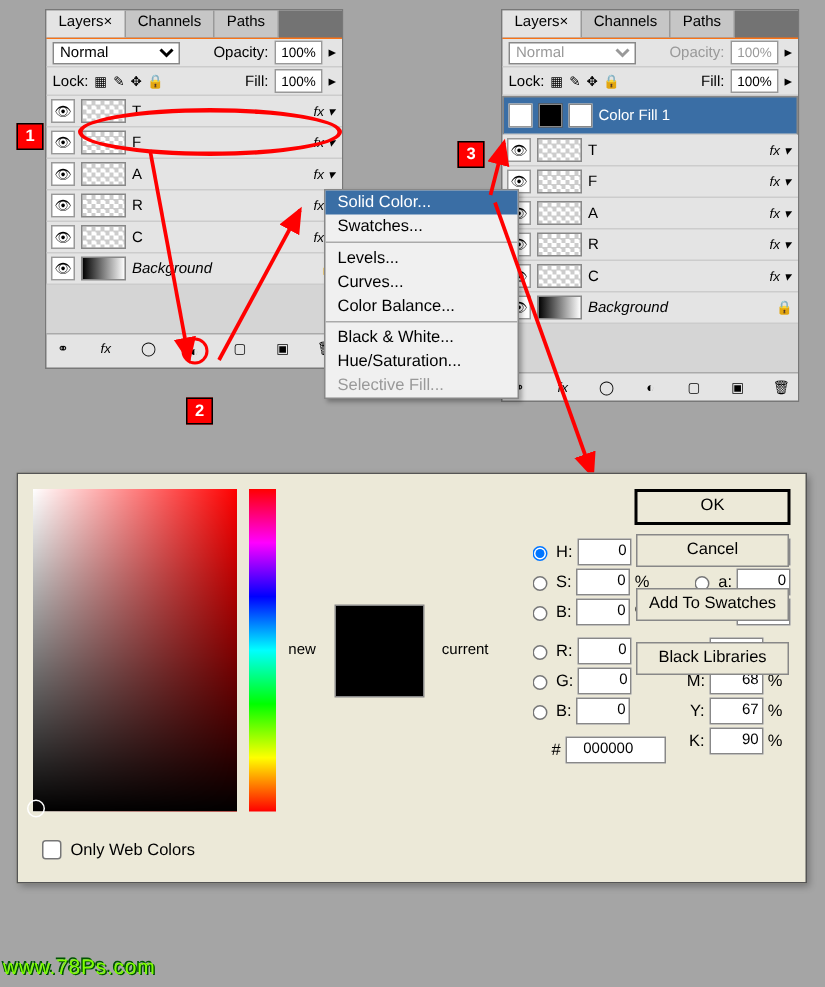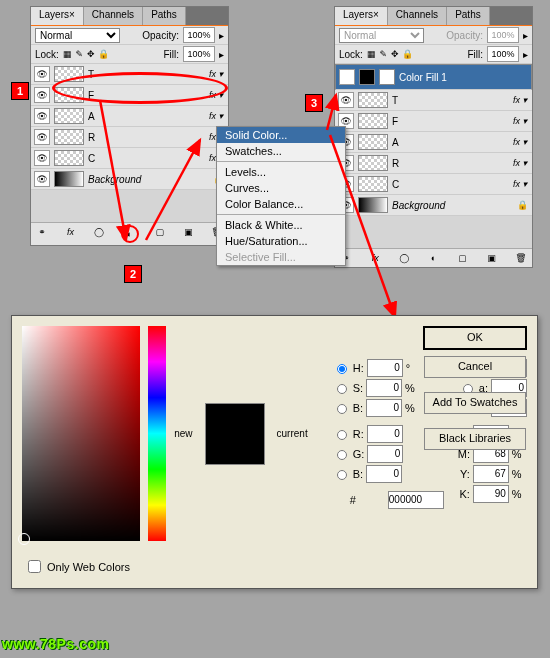--- a/index.html
+++ b/index.html
@@ -35,21 +35,21 @@
 .picker{width:255px;height:215px;background:linear-gradient(to bottom,rgba(0,0,0,0),#000),linear-gradient(to right,#fff,red);position:relative}
 .huestrip{width:18px;height:215px;background:linear-gradient(to bottom,red,magenta,blue,cyan,lime,yellow,red)}
 .preview{width:58px;height:60px;border:1px solid #888}
 .preview .half{height:50%}
 .btn{width:100px;height:20px;background:#ece9d8;border:1px solid #888;text-align:center;line-height:18px;font-size:11px;margin-bottom:6px}
 .field{display:flex;align-items:center;gap:3px;font-size:11px;margin:2px 0}
 .field input[type=text]{width:30px;height:14px;font-size:10px;border:1px solid #888;text-align:right;padding-right:2px}
 .radio{width:10px;height:10px}
 .ringoval{position:absolute;border:3px solid red;border-radius:50%}
 svg.arrows{position:absolute;top:0;left:0;pointer-events:none}
-.watermark{position:absolute;left:2px;bottom:6px;font-size:14px;color:#7fff00;text-shadow:1px 1px 0 #050,-1px -1px 0 #050;font-weight:bold;letter-spacing:.5px}
+.watermark{position:absolute;left:2px;bottom:6px;font-size:14px;color:#7fff00;text-shadow:1px 1px 0 #050,-1px -1px 0 #050;font-weight:normal;letter-spacing:.5px}
 .disabled{color:#999}
 .locki{font-size:9px}
 </style>
 </head>
 <body>
 
 <div class="panel" style="left:30px;top:6px;width:197px">
  <div class="tabs">
   <div class="tab"><span>Layers</span><span class="x">×</span></div>
   <div class="tab inactive">Channels</div>
@@ -278,21 +278,21 @@
               <input type="text" value="0" style="">
             </div>
      <div class="field">
               <input type="radio" class="radio" style="">
               <span>B:</span>
               <input type="text" value="0" style="">
             </div>
      <div style="height:4px"></div>
      <div class="field" style="margin-left:18px">
               <span>#</span>
-              <input type="text" style="width: 52px; text-align: left; padding-left: 0; margin-left: 29px;" value="000000">
+              <input type="text" style="width: 52px; text-align: left; padding-left: 11px;" value="000000">
             </div>
     </div>
     <div>
      <div class="field">
               <input type="radio" class="radio" style="">
               <span>L:</span>
               <input type="text" value="0" style="">
             </div>
      <div class="field">
               <input type="radio" class="radio" style="">

